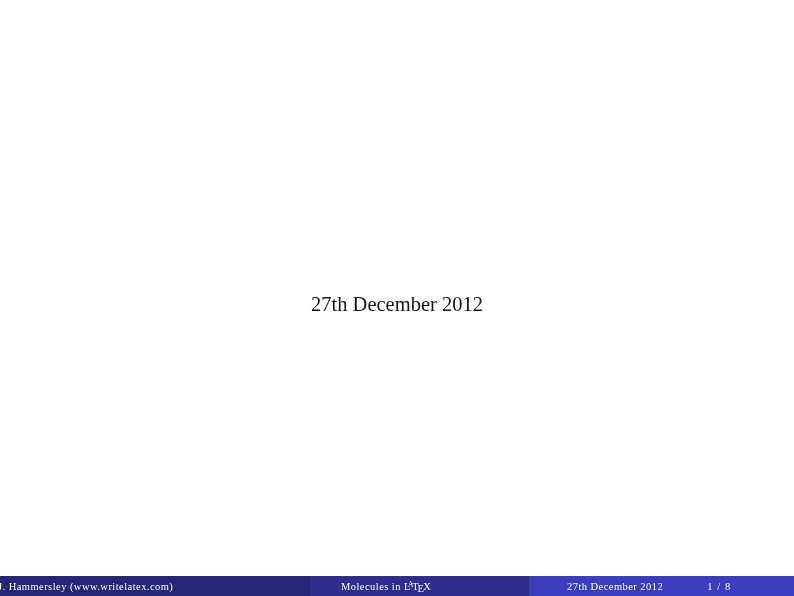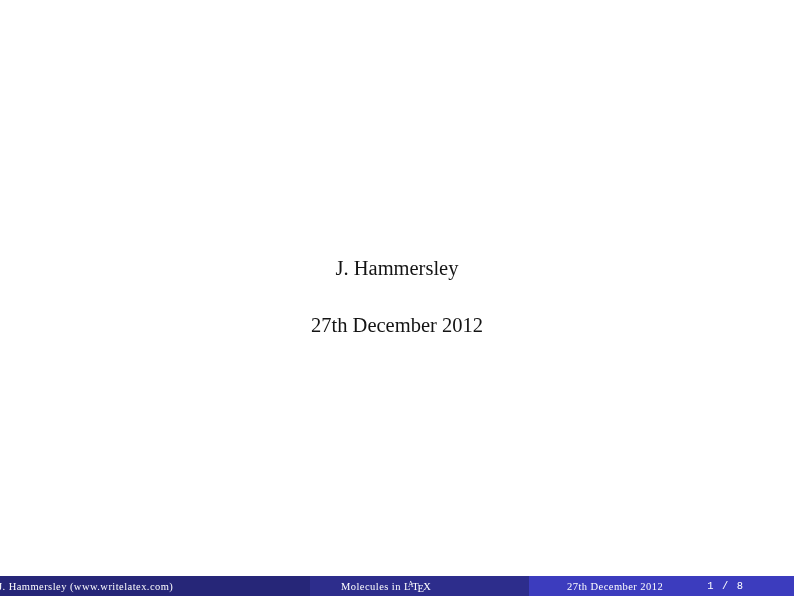--- a/index.html
+++ b/index.html
@@ -134,31 +134,29 @@
     background: #3c3cbe;
     flex: 1 1 auto;
     justify-content: flex-start;
     padding-left: 38px;
   }
   #footer-date {
     margin-right: 44px;
   }
   #footer-pagenum {
     letter-spacing: 1.1px;
-    font-family: Liberation Mono, monospace;
   }
 </style>
 </head>
 <body>
 
 <div id="slide">
 
 
   <div id="body-stack">
-    <div id="author-name">J. Hammersley</div>
     <div id="presentation-date">27th December 2012</div>
   </div>
 
   <div id="footer-bar">
 
     <div class="footer-seg" id="footer-author">
       <span class="footer-inner">J. Hammersley (www.writelatex.com)</span>
     </div>
 
     <div class="footer-seg" id="footer-title">

